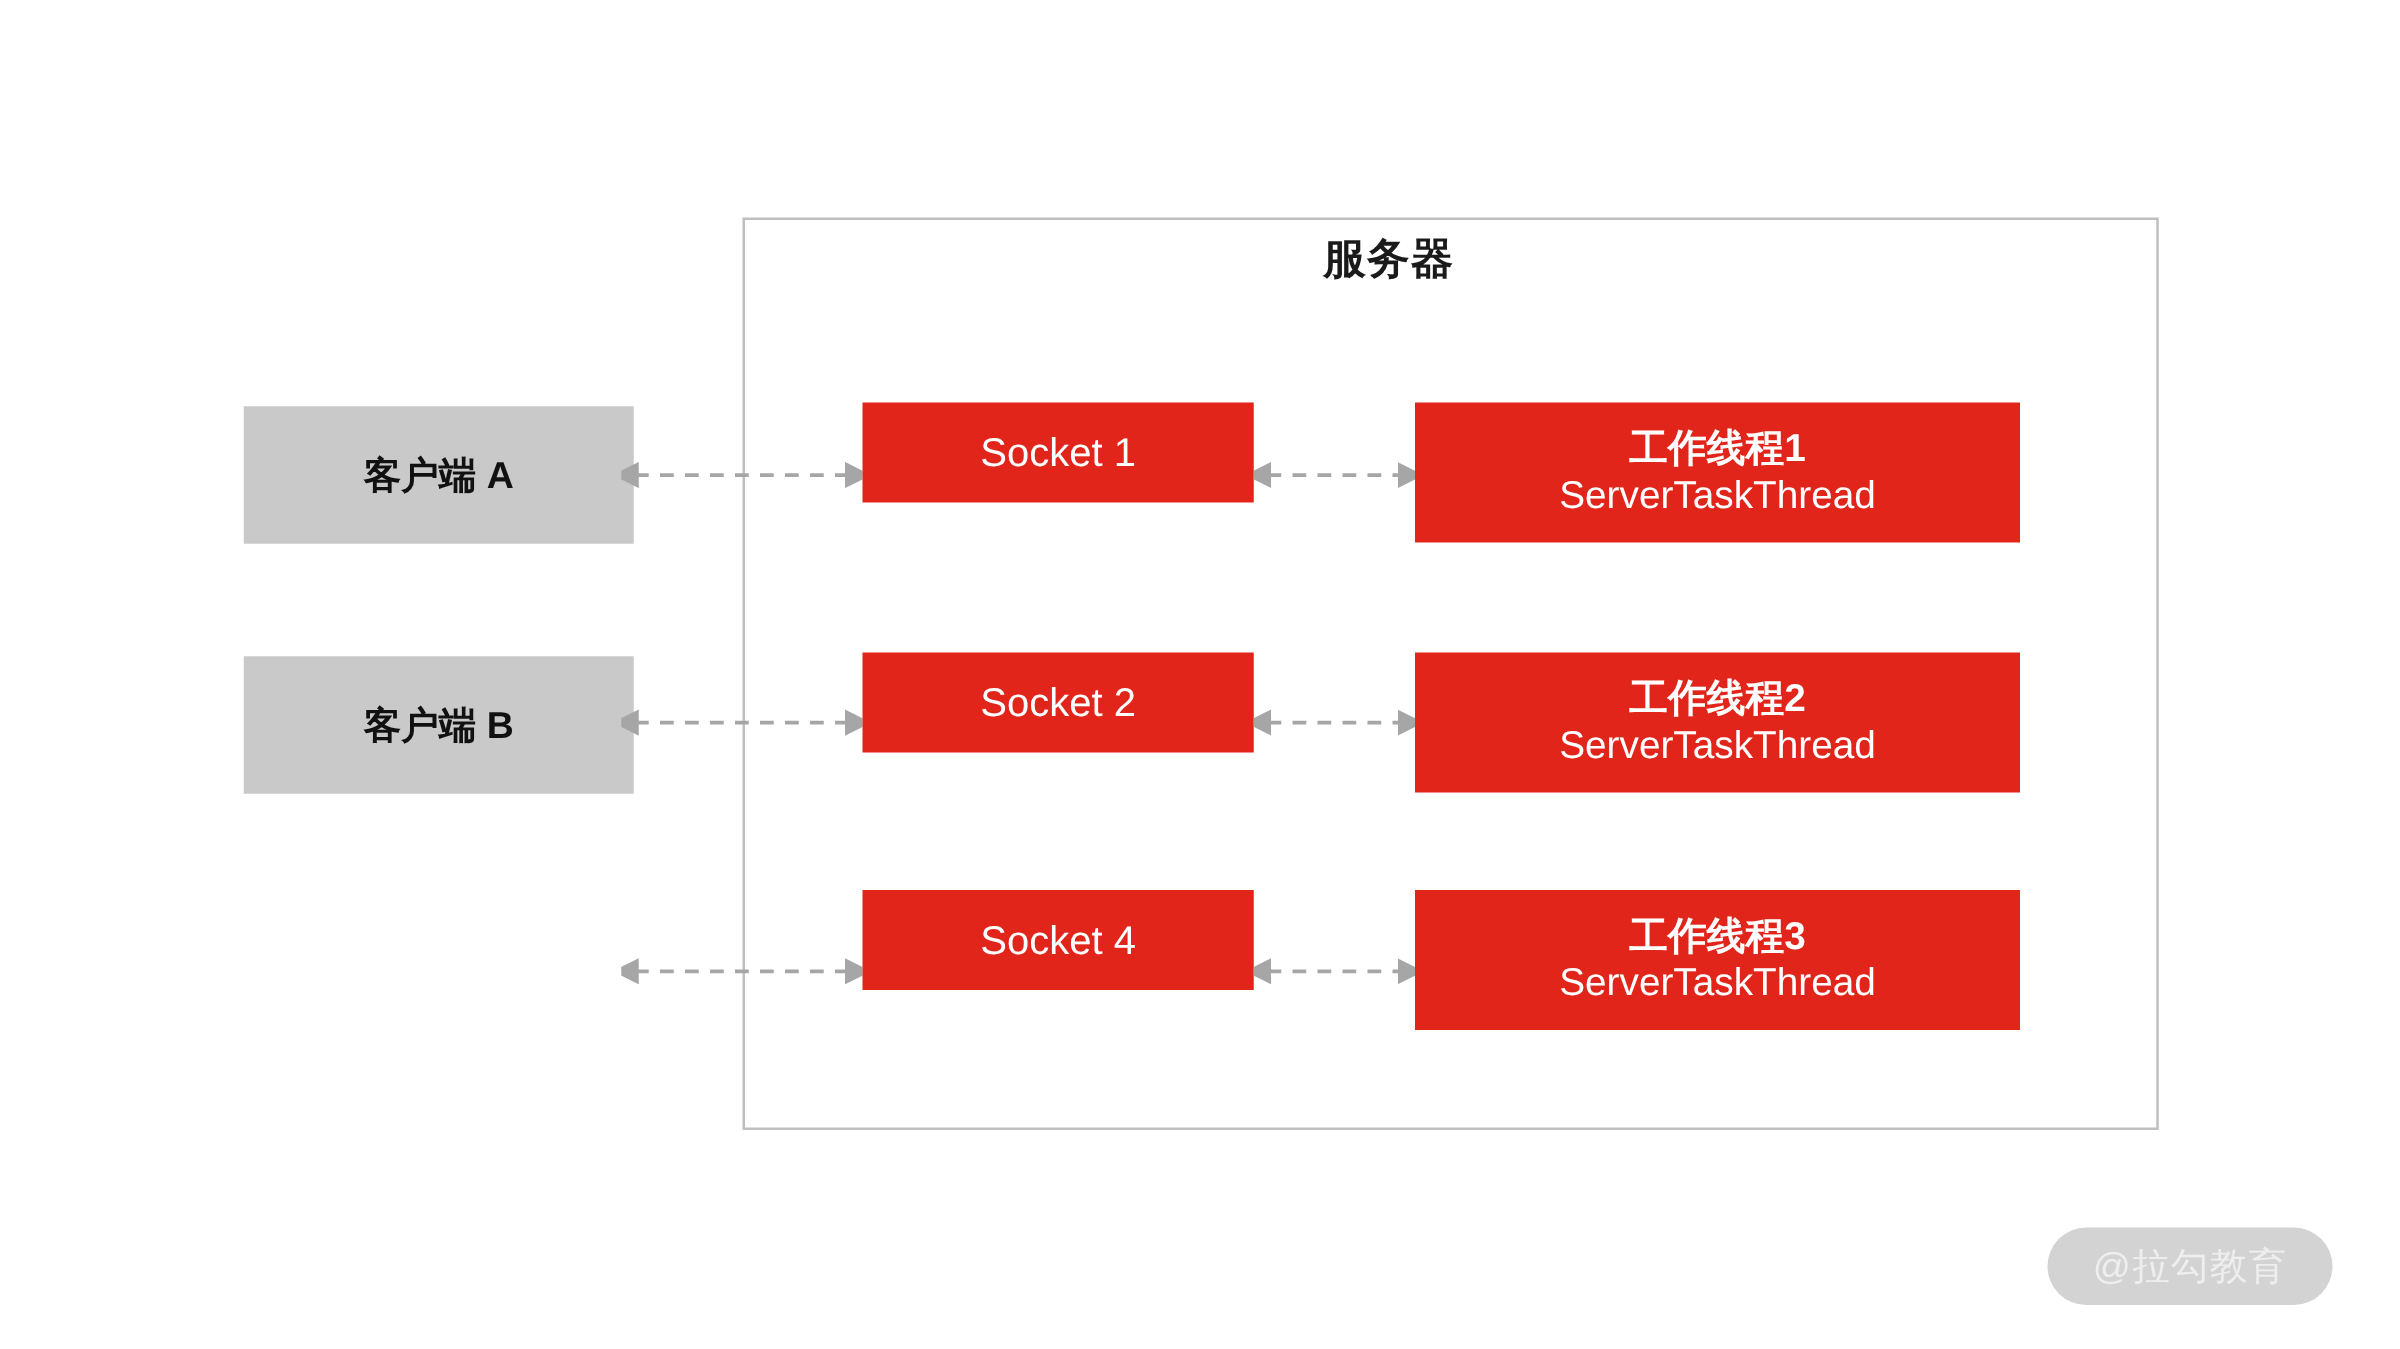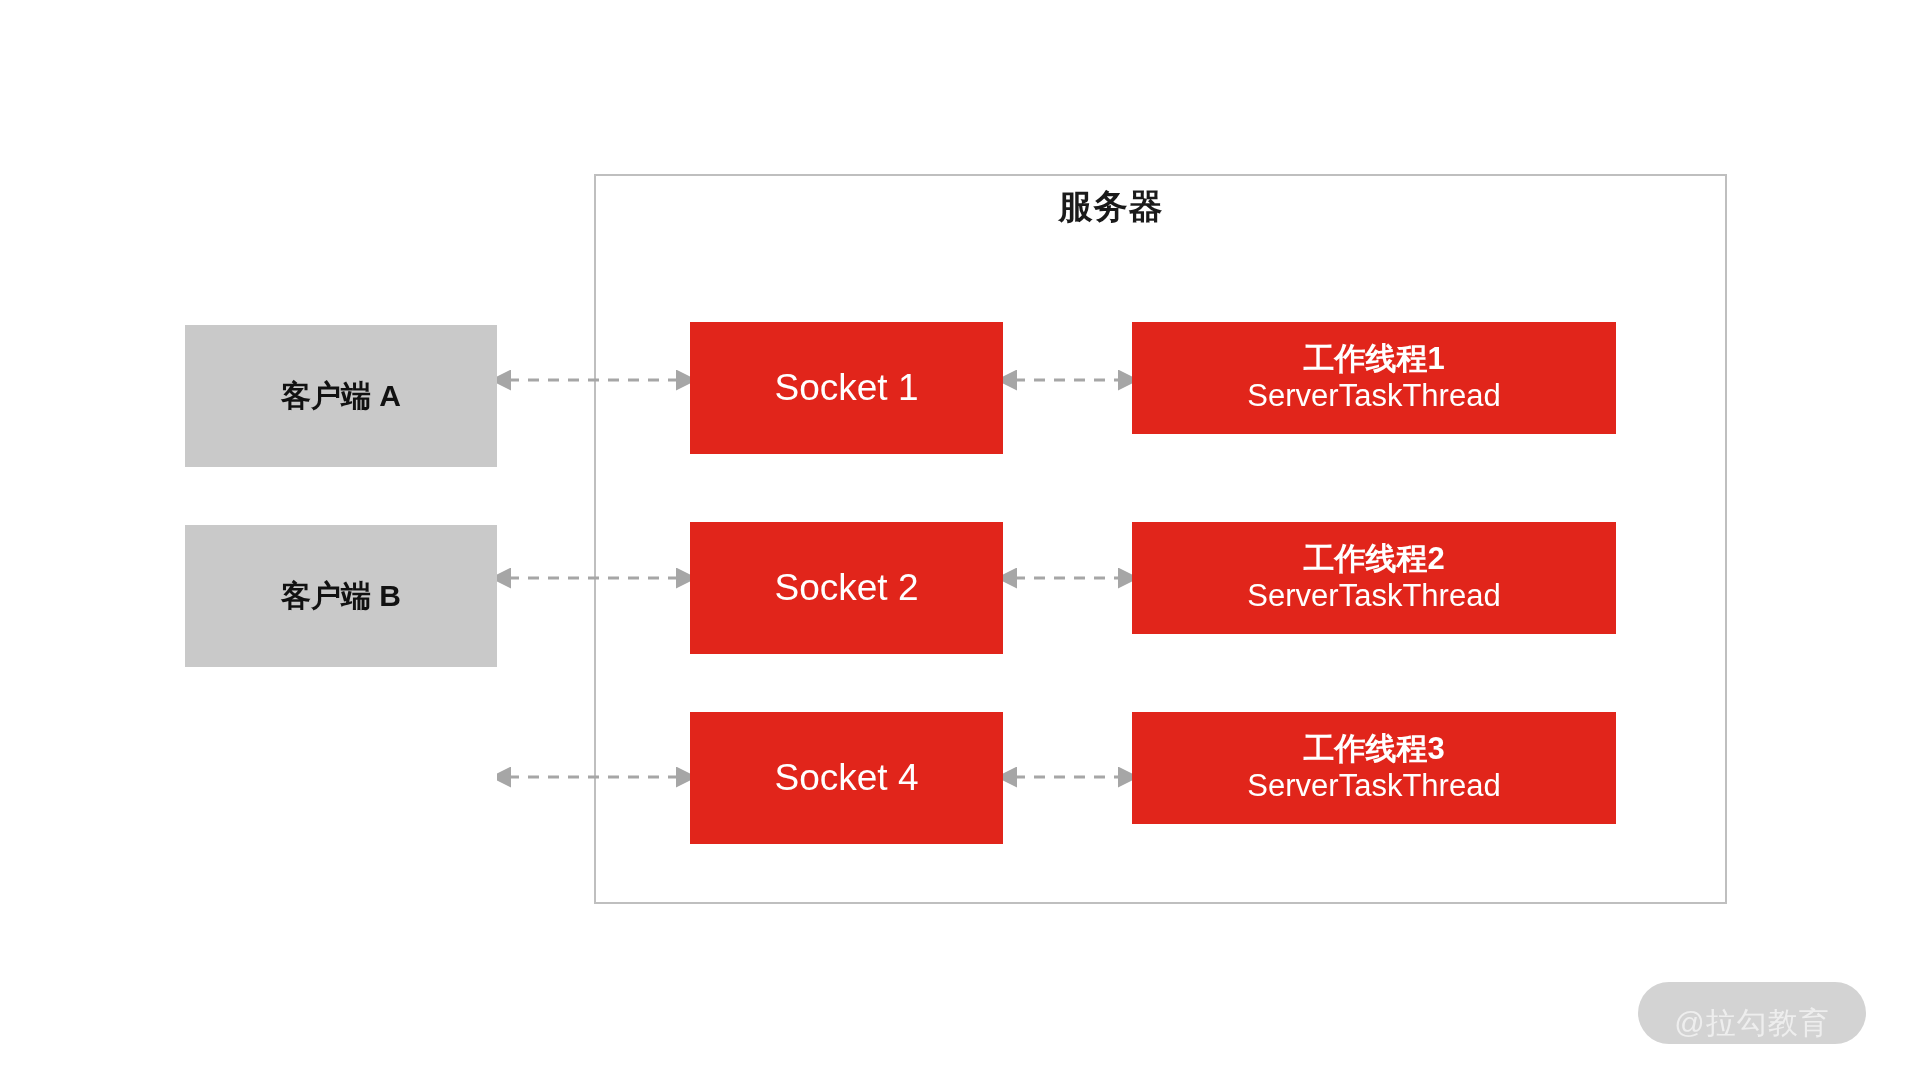--- a/index.html
+++ b/index.html
@@ -53,33 +53,33 @@
     display: flex;
     align-items: center;
     justify-content: center;
     text-align: center;
   }
   .client-node {
     background: #c9c9c9;
     color: #111111;
     font-size: 30px;
     font-weight: bold;
-    left: 185px;
+    left: 195px;
     width: 312px;
-    height: 142px;
+    height: 110px;
   }
   .red-node {
     background: #e1251b;
     color: #ffffff;
   }
   .socket-node {
     left: 690px;
     width: 313px;
-    height: 132px;
-    font-size: 37px;
+    height: 80px;
+    font-size: 32px;
   }
   .worker-node {
     left: 1132px;
     width: 484px;
     height: 112px;
     font-size: 31px;
     line-height: 1.18;
     flex-direction: column;
   }
   .worker-line-1 { font-weight: bold; }
@@ -107,21 +107,21 @@
   
   .watermark {
     position: absolute;
     left: 1638px;
     top: 982px;
     width: 228px;
     height: 62px;
     background: #d3d3d3;
     border-radius: 31px;
     display: flex;
-    align-items: flex-end;
+    align-items: center;
     justify-content: center;
     font-size: 30px;
     color: #eeeeee;
     letter-spacing: 1px;
   }
 </style>
 </head>
 <body>
 
 <div id="canvas">

